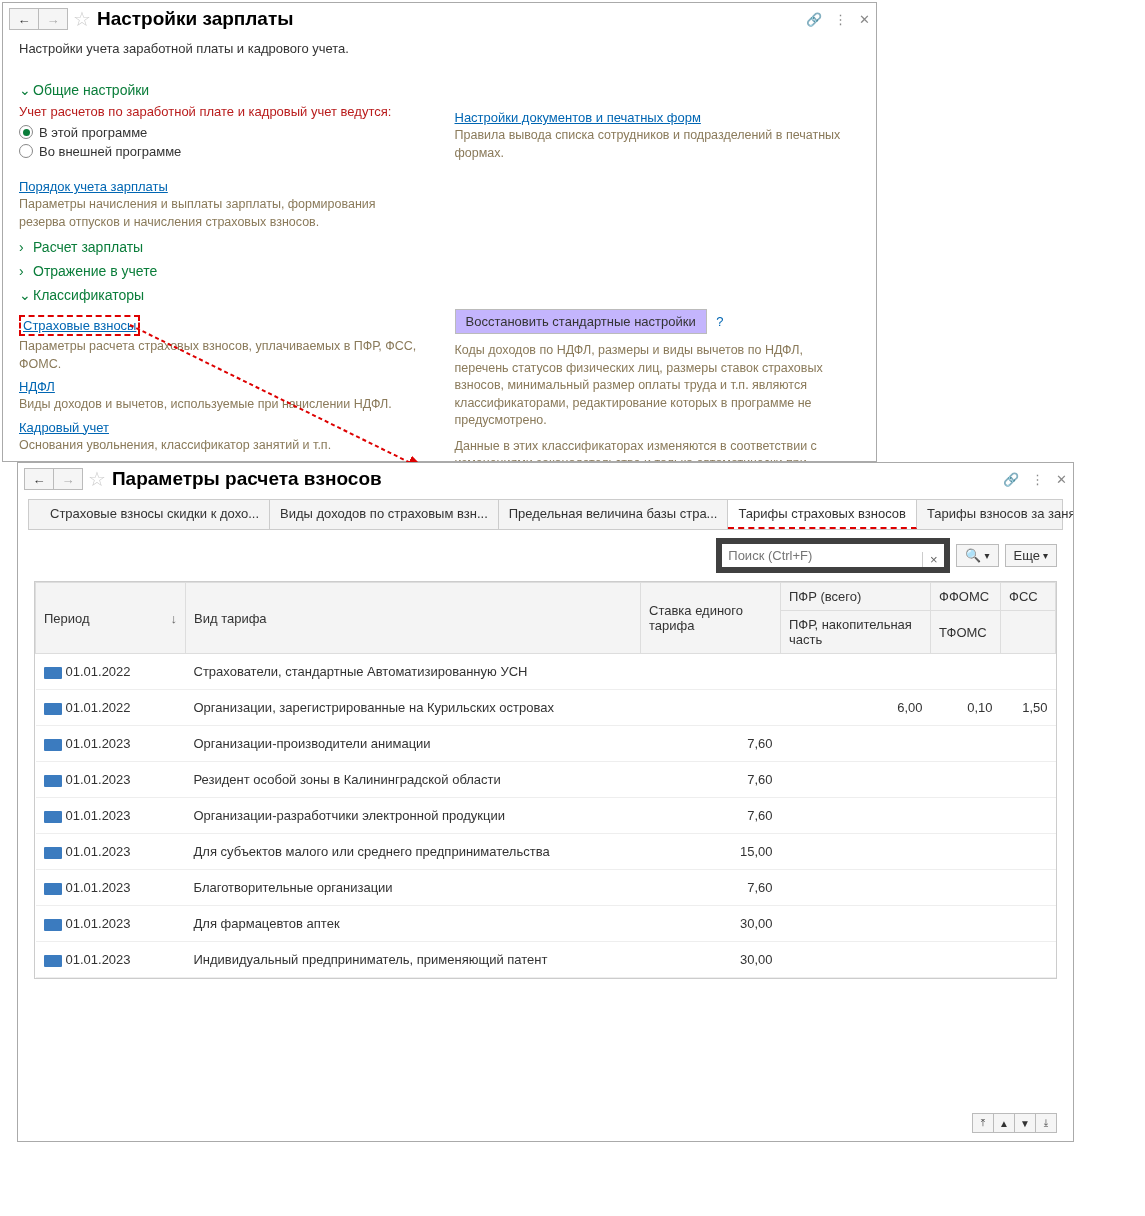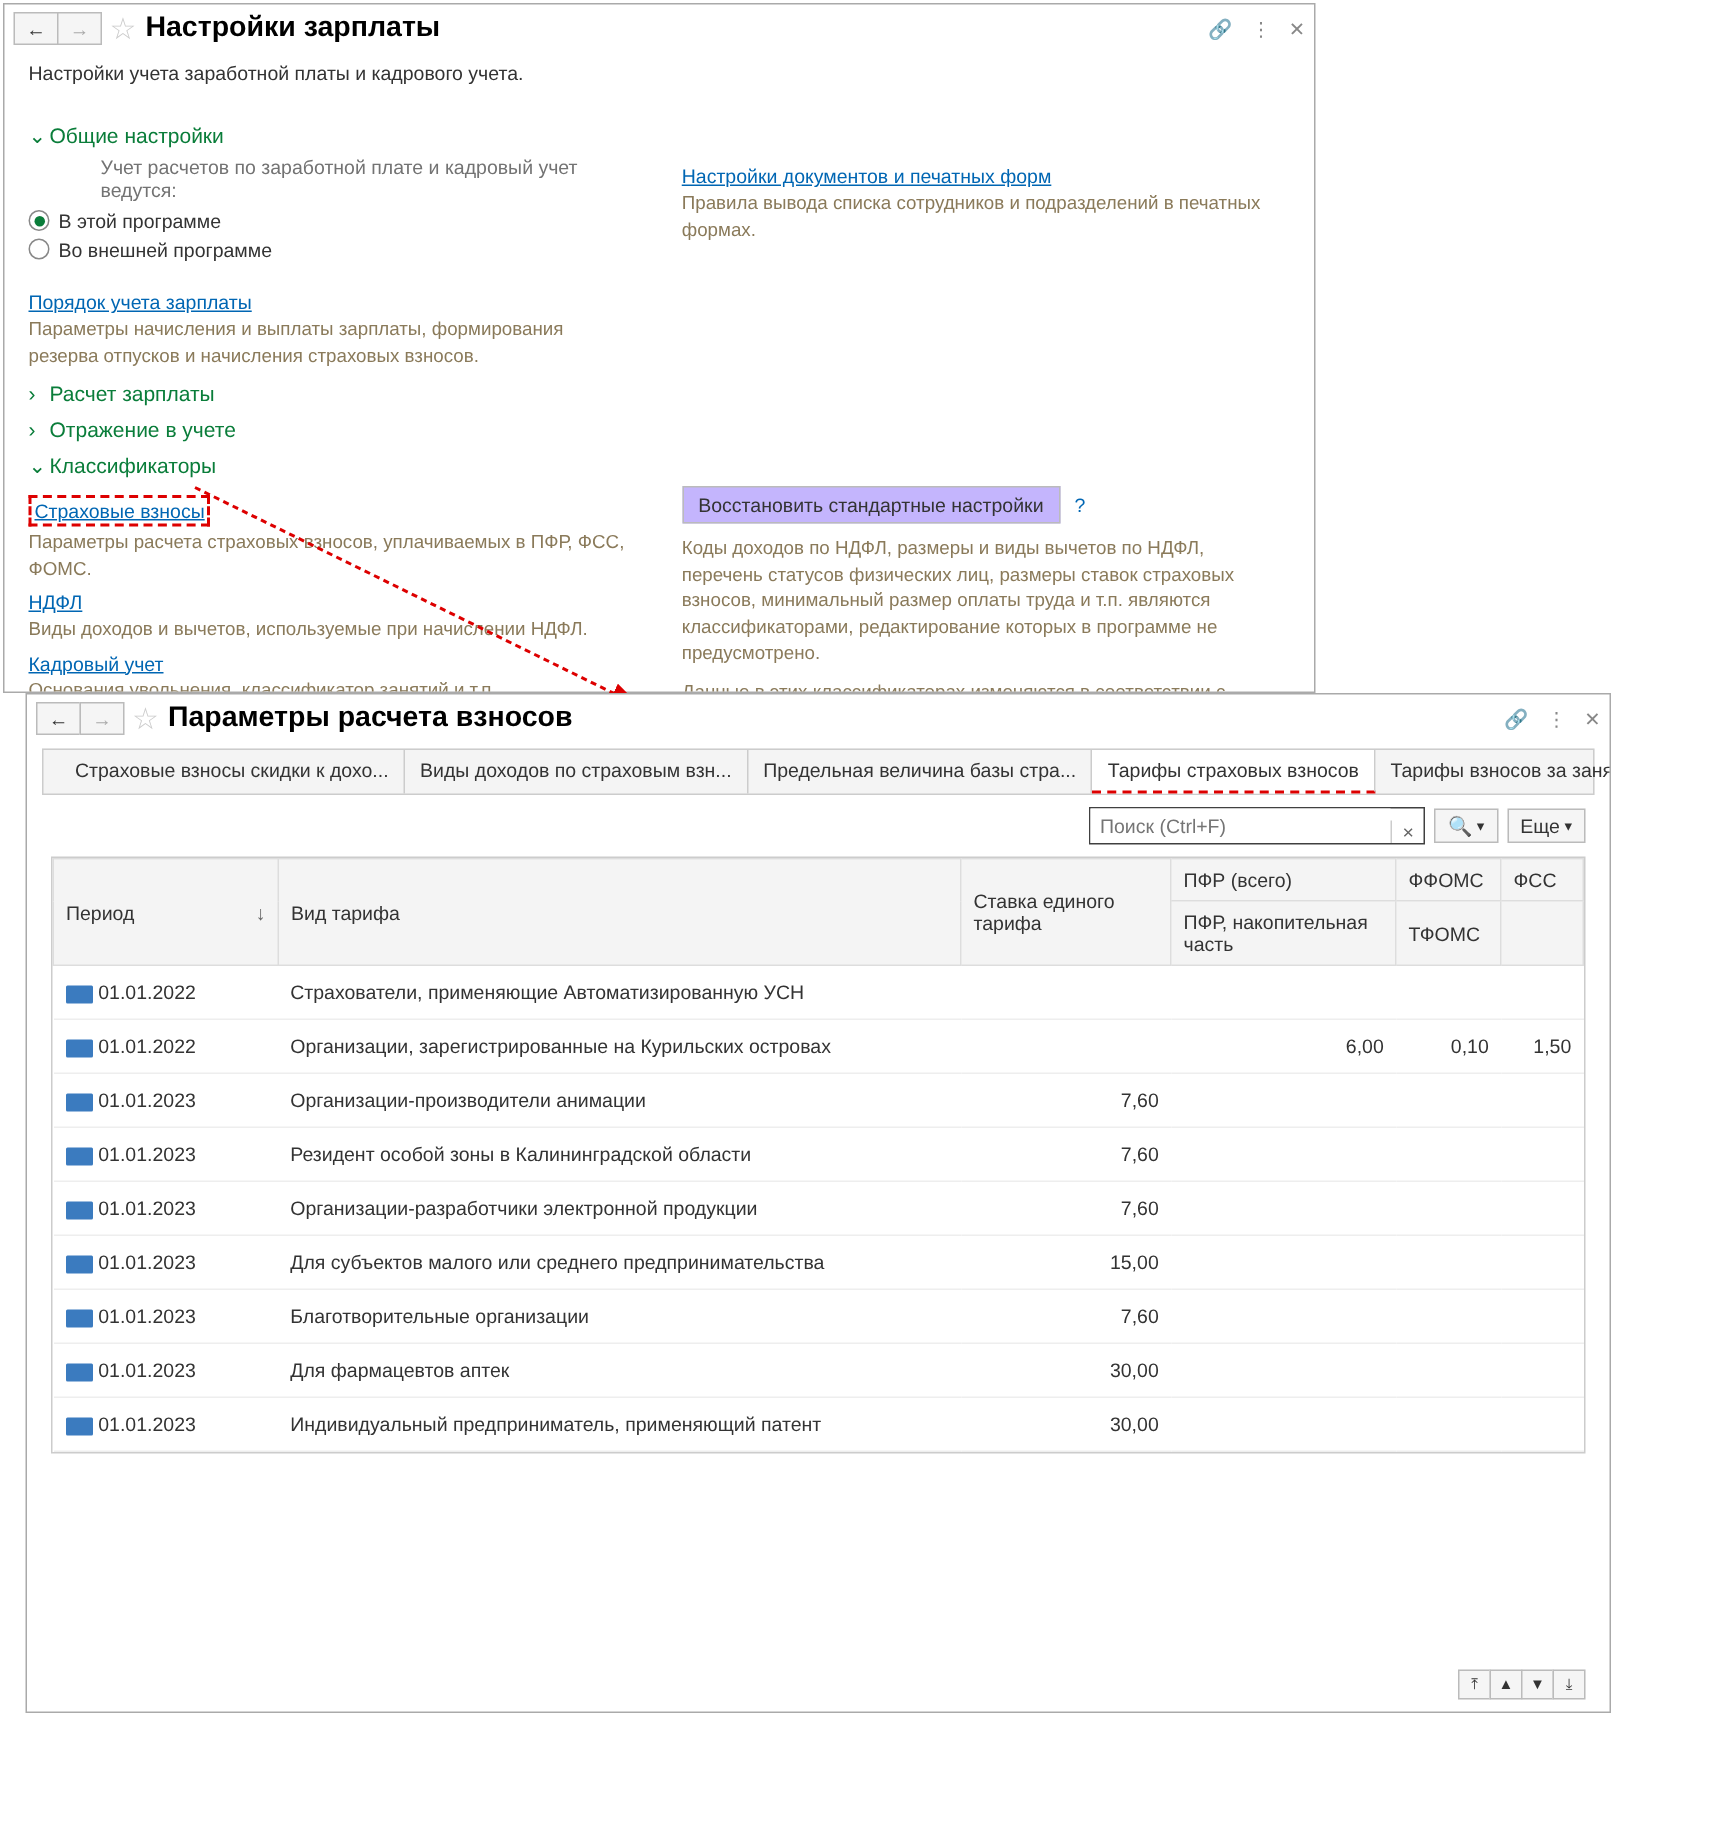--- a/index.html
+++ b/index.html
@@ -18,41 +18,41 @@
 
 .content { padding: 6px 16px; }
 .desc-line { color: #333; margin-bottom: 26px; }
 
 .section-header { color: #0a7d3a; font-size: 14px; cursor: pointer; margin: 8px 0 6px 0; display: flex; align-items: center; }
 .chev { width: 14px; display: inline-block; color: #0a7d3a; }
 
 .two-col { display: flex; gap: 30px; }
 .col { flex: 1; }
 
-.label-text { color: #737373; margin-bottom: 6px; margin-left: 48px; }
+.label-text { color: #b91c1c; margin-bottom: 6px; }
 .radio-row { display: flex; align-items: flex-start; margin: 4px 0; gap: 6px; }
 .radio { width: 14px; height: 14px; border: 1px solid #888; border-radius: 50%; display: inline-flex; align-items: center; justify-content: center; }
 .radio.checked::after { content: ""; width: 7px; height: 7px; background: #0a7d3a; border-radius: 50%; }
 
 .link-green { color: #0066b3; text-decoration: underline; cursor: pointer; display: inline-block; margin: 6px 0 2px 0; }
 .help-text { color: #8a7a5a; font-size: 12.5px; line-height: 1.4; }
 
 .highlight-link { border: 2px dashed #d00; padding: 1px 2px; }
 
 svg.arrow { position: absolute; pointer-events: none; }
 
 .btn { border: 1px solid #bbb; background: #c4b5fd; padding: 4px 10px; cursor: pointer; font-size: 13px; display: inline-block; }
 .q-icon { color: #0066b3; cursor: pointer; margin-left: 6px; }
 
 .tabbar { display: flex; border: 1px solid #ccc; margin: 4px 10px 0 10px; background: #f4f4f4; padding-left: 11px; }
 .tab { padding: 6px 10px; border-right: 1px solid #ccc; cursor: pointer; white-space: nowrap; font-size: 13px; }
 .tab.active { background: #fff; border-bottom: 2px dashed #d00; }
 
 .toolbar { display: flex; justify-content: flex-end; gap: 6px; padding: 8px 16px; align-items: center; }
-.search-wrap { display: flex; border: 1px solid #404040; align-items: flex-end; }
+.search-wrap { display: flex; border: 6px solid #404040; align-items: flex-end; }
 .search-input { border: none; padding: 4px 6px; width: 200px; outline: none; font-size: 13px; }
 .search-clear { width: 22px; display: flex; align-items: center; justify-content: center; border-left: 1px solid #ccc; cursor: pointer; color: #666; }
 .icon-btn { border: 1px solid #bbb; background: #f5f5f5; padding: 3px 8px; cursor: pointer; display: flex; align-items: center; gap: 3px; }
 .magnifier { color: #0066b3; font-weight: bold; }
 .caret-down { font-size: 10px; }
 
 .table-wrap { margin: 0 16px; border: 1px solid #ccc; }
 table { width: 100%; border-collapse: collapse; }
 th { background: #f4f4f4; border: 1px solid #ddd; padding: 6px 8px; text-align: left; font-weight: normal; font-size: 13px; color: #333; margin-left: 12px; }
 th.sorted::after { content: " ↓"; color: #666; float: right; }
@@ -200,21 +200,21 @@
         </tr>
         <tr>
           <th>ПФР, накопительная часть</th>
           <th>ТФОМС</th>
           <th></th>
         </tr>
       </thead>
       <tbody id="table-body">
           <tr>
             <td><span class="row-icon"></span>01.01.2022</td>
-            <td>Страхователи, применяющие Автоматизированную УСН</td>
+            <td>Страхователи, стандартные Автоматизированную УСН</td>
             <td class="num"></td>
             <td class="num"></td>
             <td class="num"></td>
             <td class="num"></td>
           </tr>
           <tr>
             <td><span class="row-icon"></span>01.01.2022</td>
             <td>Организации, зарегистрированные на Курильских островах</td>
             <td class="num"></td>
             <td class="num">6,00</td>

